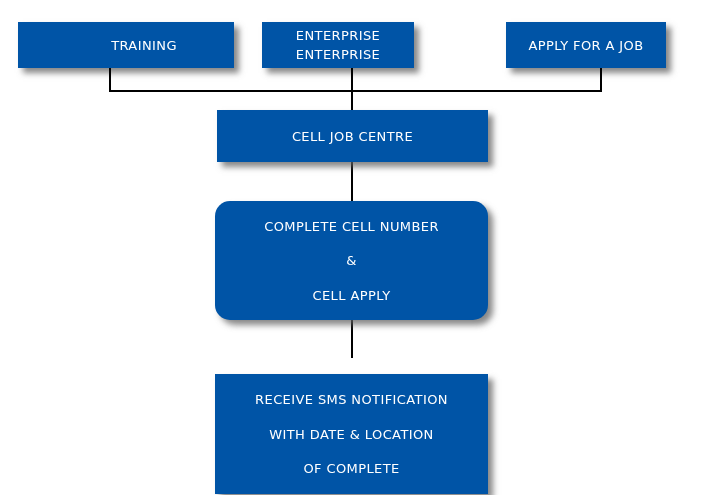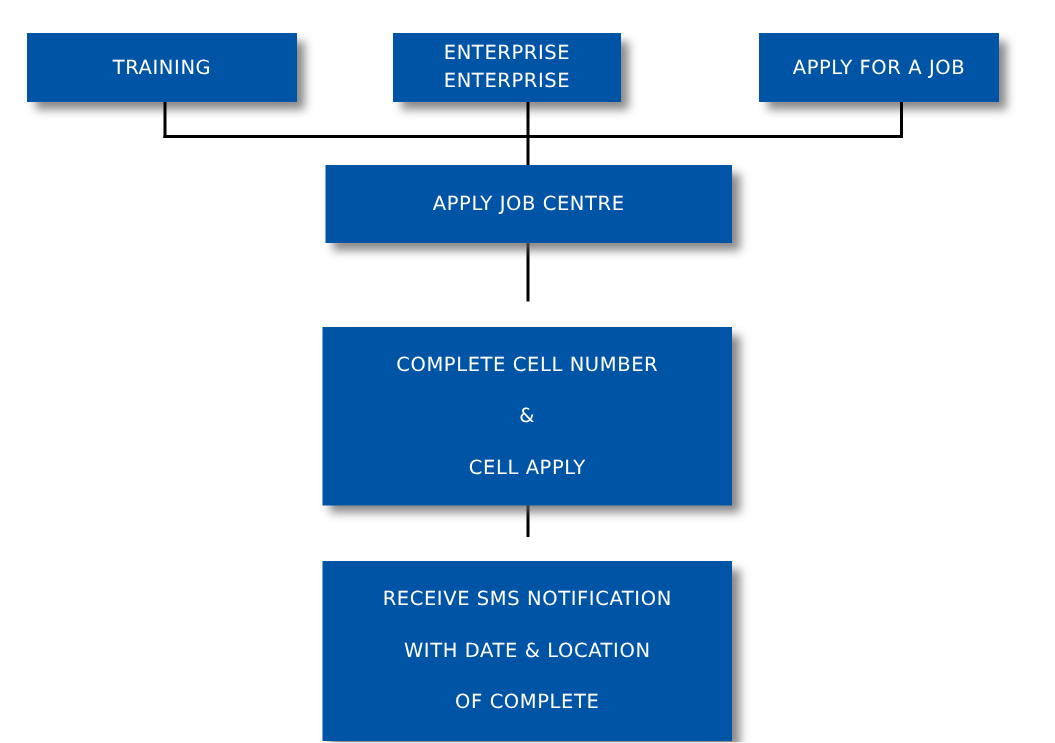--- a/index.html
+++ b/index.html
@@ -26,25 +26,25 @@
     justify-content: space-evenly;
     text-align: center;
     font-size: 13px;
     letter-spacing: 0.4px;
     line-height: 19px;
   }
   .node span {
     display: block;
     white-space: nowrap;
   }
-  #node-training        { left: 18px;  top: 22px;  width: 180px; height: 46px; }
+  #node-training        { left: 18px;  top: 22px;  width: 180px; height: 46px; padding-left: 36px; }
   #node-enterprise      { left: 262px; top: 22px;  width: 152px; height: 46px; }
   #node-apply           { left: 506px; top: 22px;  width: 160px; height: 46px; }
   #node-find-job-centre { left: 217px; top: 110px; width: 271px; height: 52px; }
-  #node-complete-cell   { left: 215px; top: 218px; width: 273px; height: 119px; }
+  #node-complete-cell   { left: 215px; top: 201px; width: 273px; height: 119px; border-radius: 15px; }
   #node-receive-sms     { left: 215px; top: 358px; width: 273px; height: 120px; margin-top: 16px; }
 
   .connector {
     position: absolute;
     background: var(--line-color, #000000);
   }
   #line-training-stub   { left: 109px; top: 68px;  width: 2px;   height: 24px; }
   #line-apply-stub      { left: 600px; top: 68px;  width: 2px;   height: 24px; }
   #line-horizontal      { left: 109px; top: 90px;  width: 493px; height: 2px;  }
   #line-enterprise-find { left: 351px; top: 68px;  width: 2px;   height: 42px; }
@@ -72,21 +72,21 @@
   </div>
 
   <div class="connector" id="line-training-stub"></div>
   <div class="connector" id="line-apply-stub"></div>
   <div class="connector" id="line-horizontal"></div>
   <div class="connector" id="line-enterprise-find"></div>
   <div class="connector" id="line-find-complete"></div>
   <div class="connector" id="line-complete-receive"></div>
 
   <div class="node" id="node-find-job-centre">
-    <span>APPLY JOB CENTRE</span>
+    <span>CELL JOB CENTRE</span>
   </div>
 
   <div class="node" id="node-complete-cell">
     <span>COMPLETE CELL NUMBER</span>
     <span>&amp;</span>
     <span>CELL APPLY</span>
   </div>
 
   <div class="node" id="node-receive-sms">
     <span>RECEIVE SMS NOTIFICATION</span>

